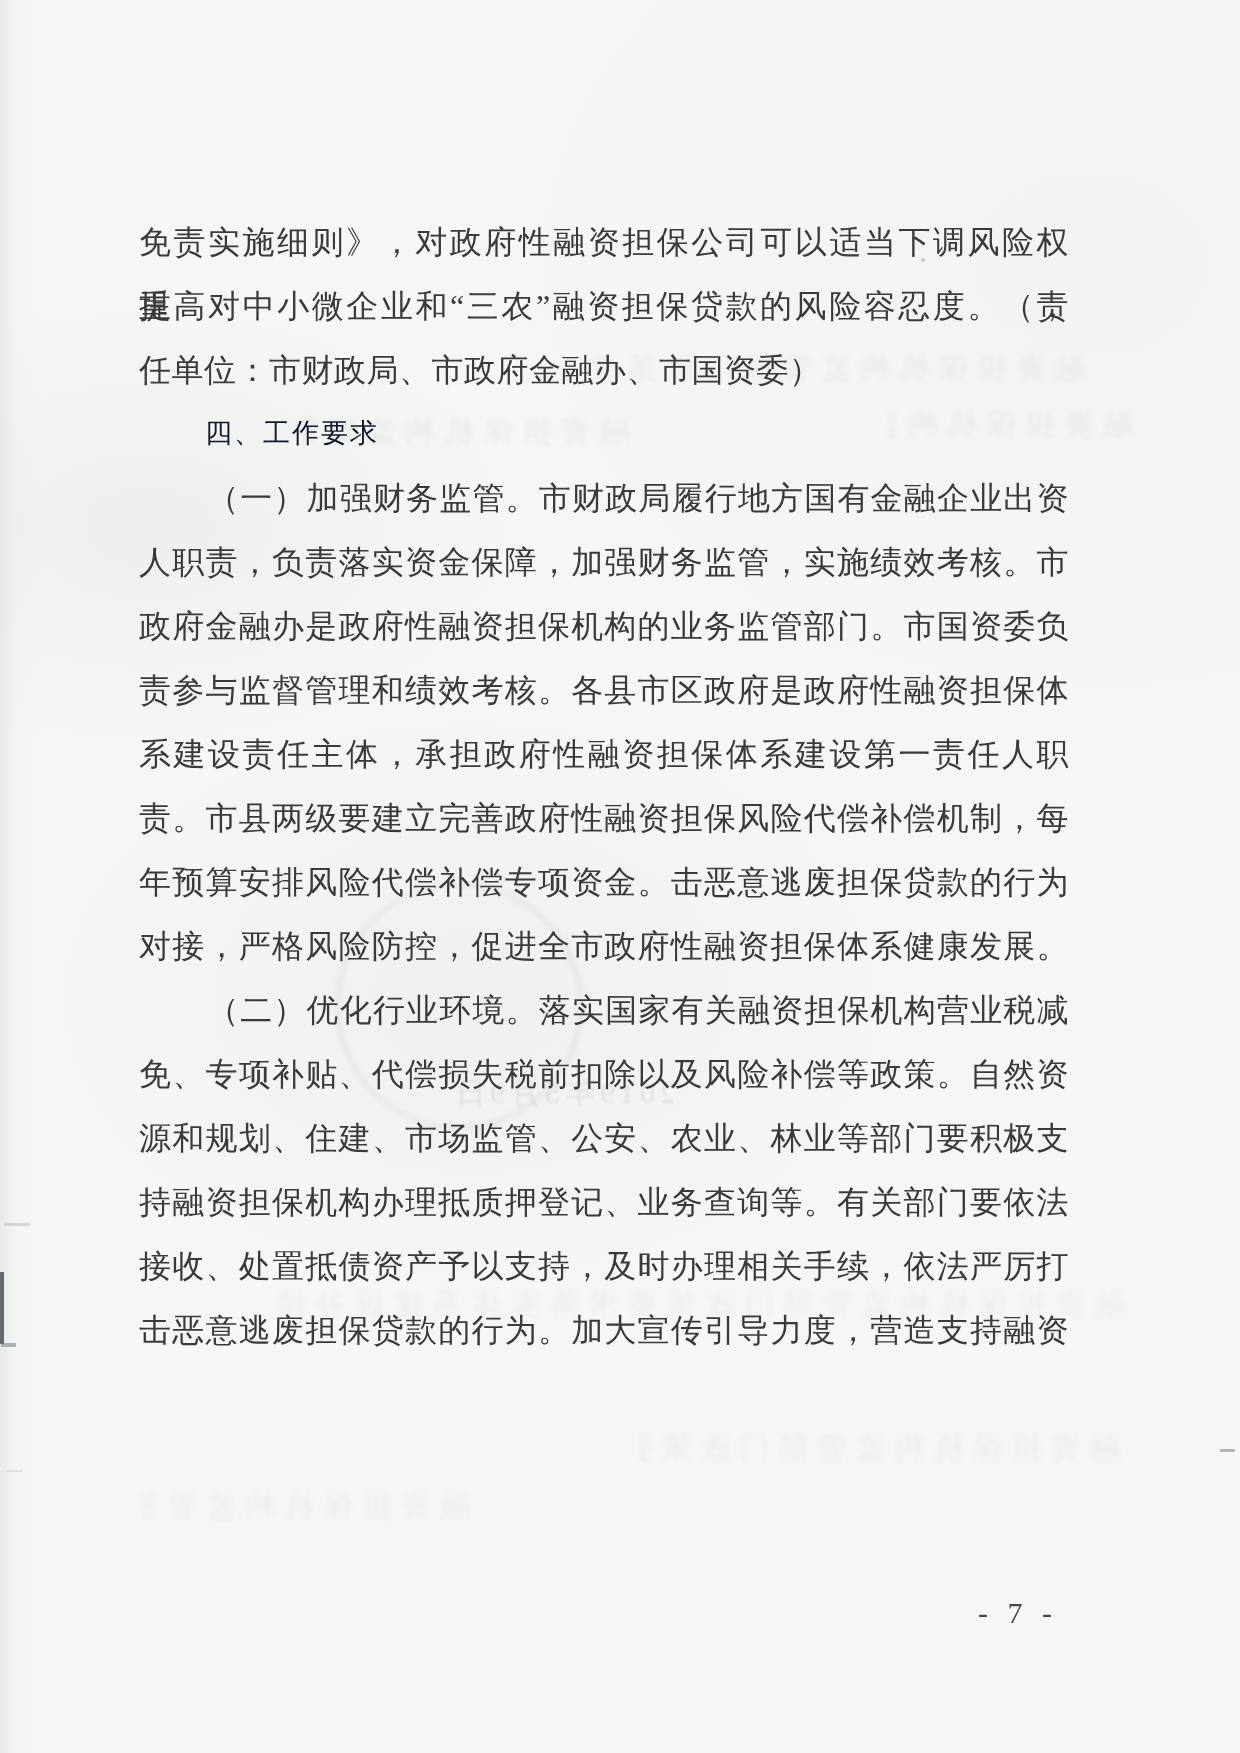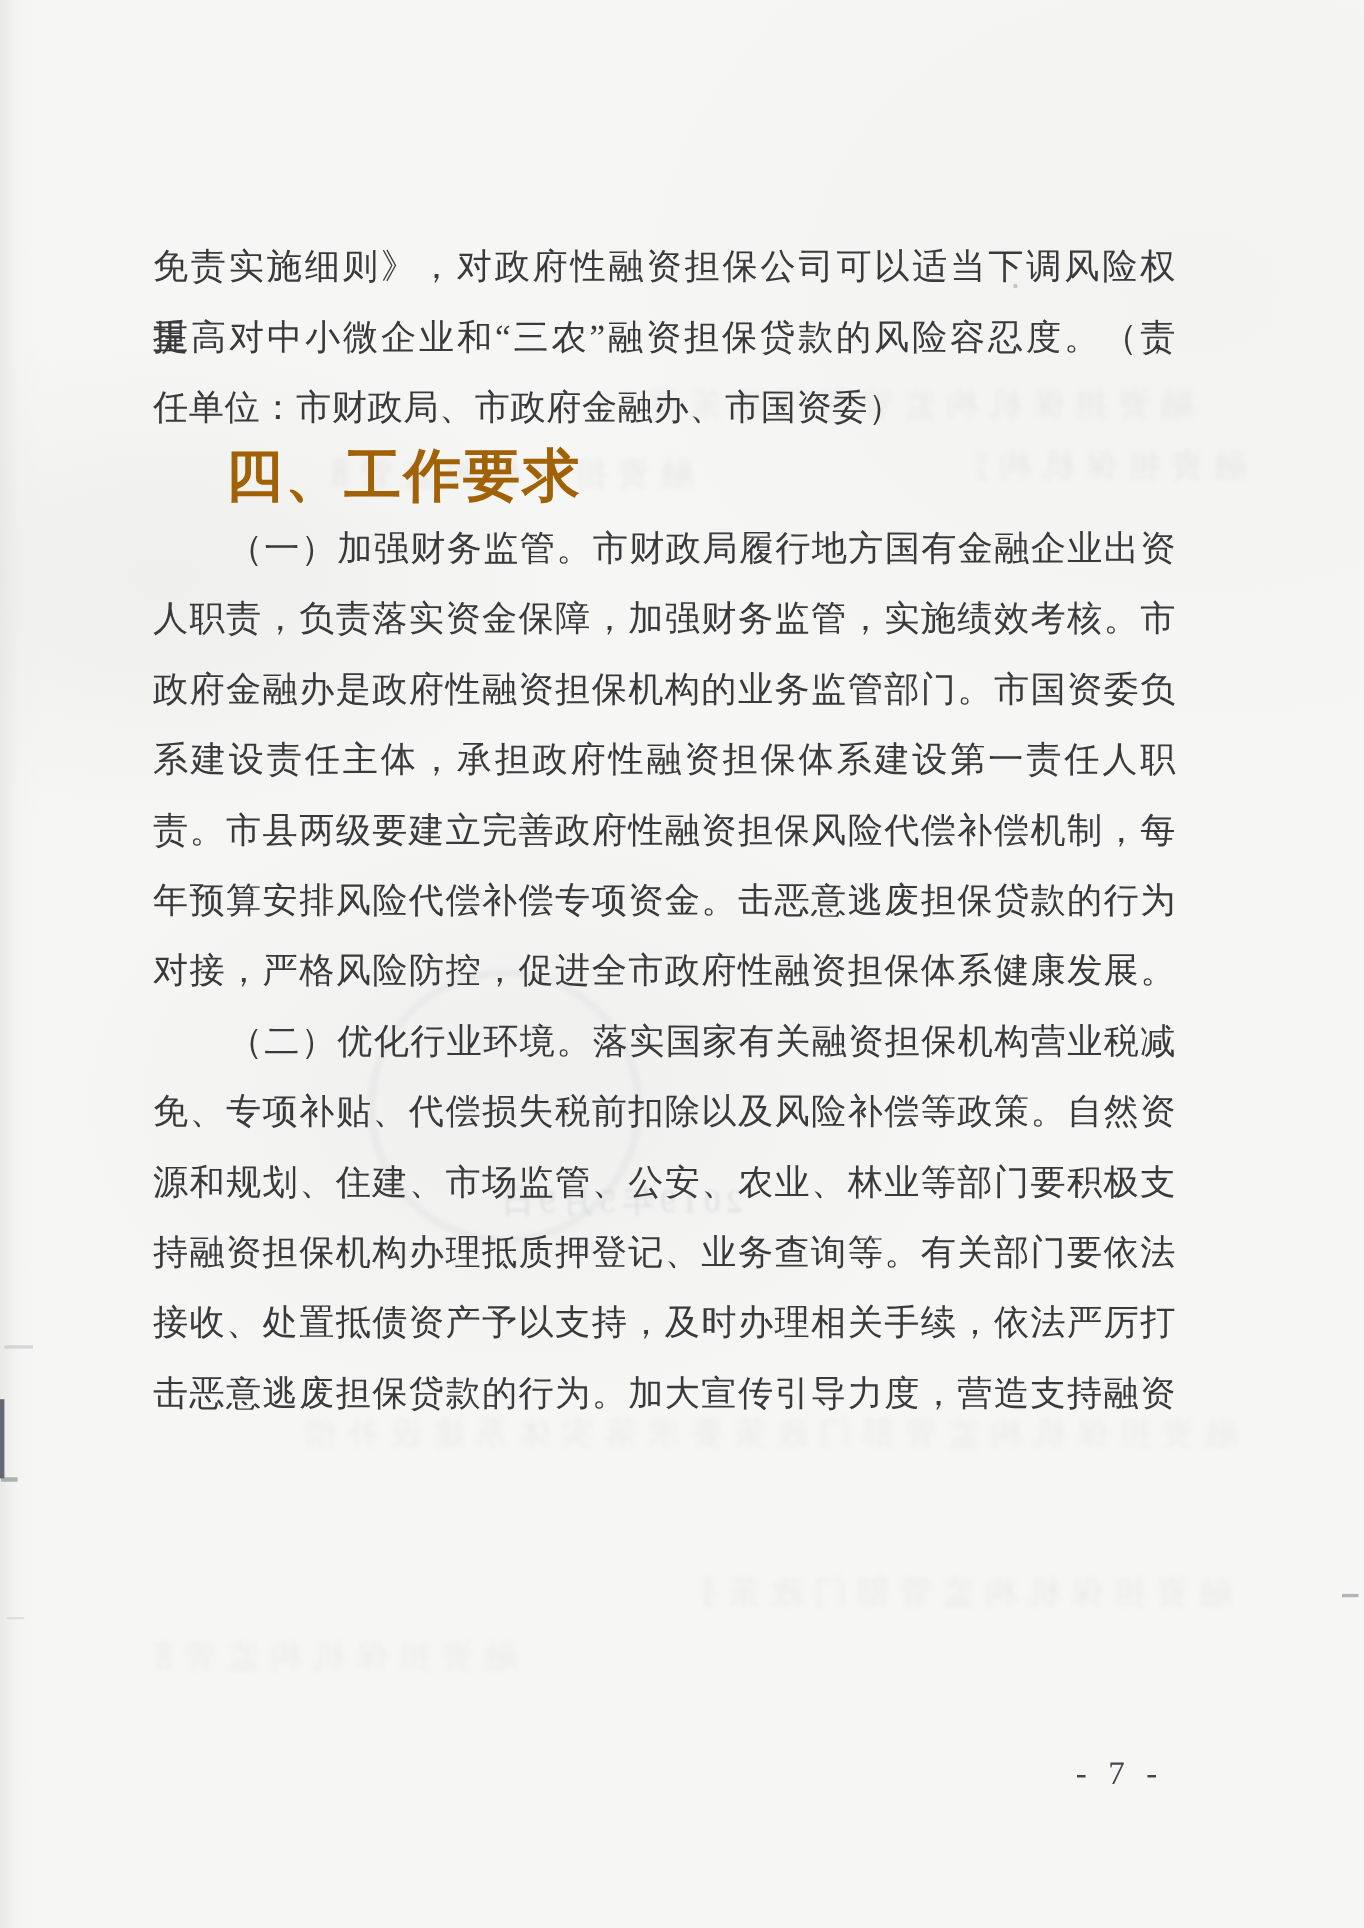--- a/index.html
+++ b/index.html
@@ -34,23 +34,23 @@
   .t-line.align-left {
     text-align: right;
     text-align-last: left;
   }
   .t-line.indent { text-indent: 68px; }
   .t-heading {
     width: 930px; height: 64px;
     padding-left: 66px;
     box-sizing: border-box;
     font-family: "Liberation Sans", sans-serif;
-    font-weight: bold;
-    font-size: 52px; line-height: 62px;
-    color: #a16207;
+    font-weight: normal;
+    font-size: 27px; line-height: 62px;
+    color: #0f172a;
     letter-spacing: 2px;
   }
 
   
   .page-number {
     position: absolute;
     left: 978px; top: 1593px;
     width: 130px;
     font-family: "Liberation Serif", serif;
     font-size: 30px; line-height: 40px;
@@ -124,20 +124,21 @@
 
   <div class="t-line">免责实施细则》，对政府性融资担保公司可以适当下调风险权重，</div>
   <div class="t-line">提高对中小微企业和“三农”融资担保贷款的风险容忍度。（责</div>
   <div class="t-line align-left">任单位：市财政局、市政府金融办、市国资委）</div>
 
   <div class="t-heading">四、工作要求</div>
 
   <div class="t-line indent">（一）加强财务监管。市财政局履行地方国有金融企业出资</div>
   <div class="t-line">人职责，负责落实资金保障，加强财务监管，实施绩效考核。市</div>
   <div class="t-line">政府金融办是政府性融资担保机构的业务监管部门。市国资委负</div>
+  <div class="t-line">责参与监督管理和绩效考核。各县市区政府是政府性融资担保体</div>
   <div class="t-line">系建设责任主体，承担政府性融资担保体系建设第一责任人职</div>
   <div class="t-line">责。市县两级要建立完善政府性融资担保风险代偿补偿机制，每</div>
   <div class="t-line">年预算安排风险代偿补偿专项资金。击恶意逃废担保贷款的行为</div>
   <div class="t-line">对接，严格风险防控，促进全市政府性融资担保体系健康发展。</div>
 
   <div class="t-line indent">（二）优化行业环境。落实国家有关融资担保机构营业税减</div>
   <div class="t-line">免、专项补贴、代偿损失税前扣除以及风险补偿等政策。自然资</div>
   <div class="t-line">源和规划、住建、市场监管、公安、农业、林业等部门要积极支</div>
   <div class="t-line">持融资担保机构办理抵质押登记、业务查询等。有关部门要依法</div>
   <div class="t-line">接收、处置抵债资产予以支持，及时办理相关手续，依法严厉打</div>

